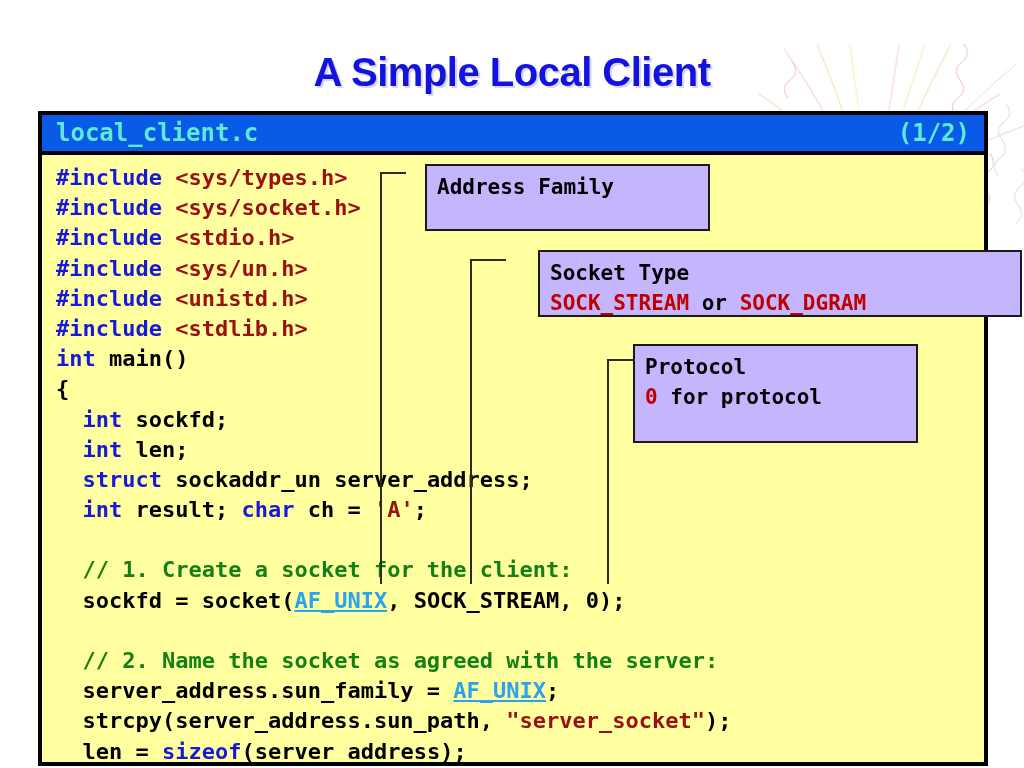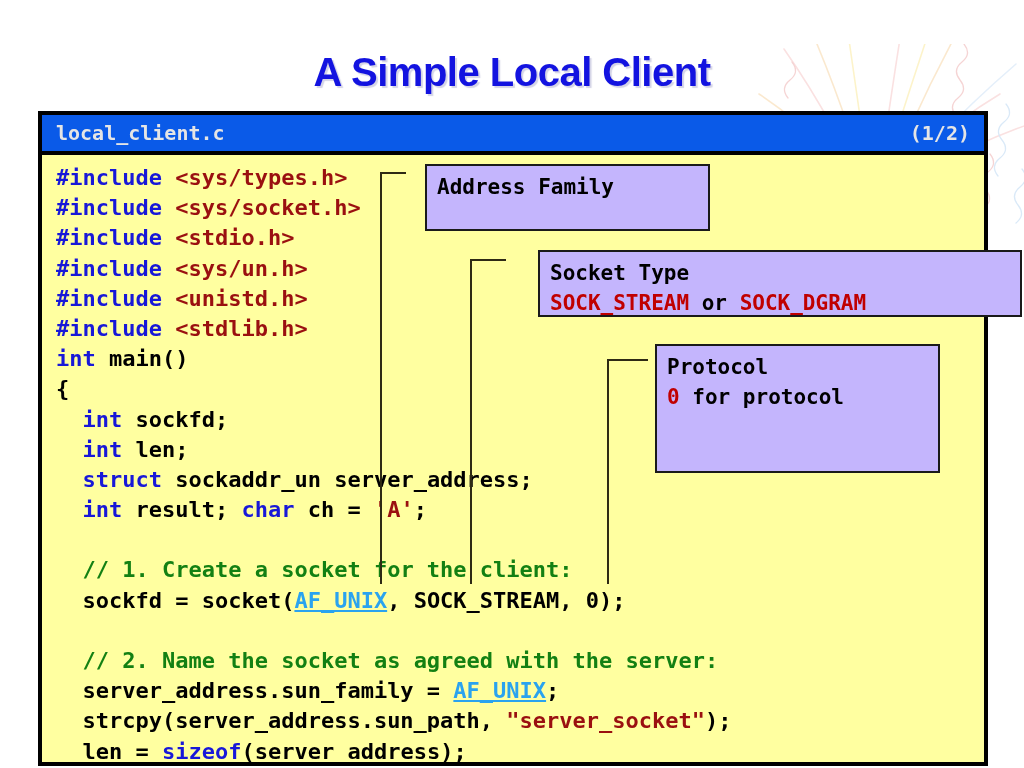--- a/index.html
+++ b/index.html
@@ -60,23 +60,23 @@
     background: #0a5ae8;
     border-bottom: 4px solid #000000;
     box-sizing: content-box;
     display: flex;
     align-items: center;
     justify-content: space-between;
     padding: 0 14px;
   }
   #code-header .hdr-text {
     font-family: "DejaVu Sans Mono", monospace;
-    font-size: 20px;
+    font-size: 24px;
     font-weight: bold;
-    color: #e5e5e5;
+    color: #5eead4;
     line-height: 1;
   }
 
   #code-body {
     position: relative;
     padding: 8px 0 0 14px;
     font-family: "DejaVu Sans Mono", monospace;
     font-size: 22px;
     line-height: 30.2px;
     color: #000000;
@@ -104,21 +104,21 @@
     line-height: 30px;
     color: #000000;
     padding: 6px 10px 8px 10px;
     white-space: pre;
   }
   .callout .red { color: #c00000; }
   .callout .blk { color: #000000; }
 
   #callout-address-family { left: 425px; top: 120px; width: 285px; height: 67px; }
   #callout-socket-type    { left: 538px; top: 206px; width: 484px; height: 67px; }
-  #callout-protocol       { left: 655px; top: 300px; width: 285px; height: 129px; }
+  #callout-protocol       { left: 633px; top: 300px; width: 285px; height: 99px; }
 
   
   .connector { position: absolute; pointer-events: none; }
   .connector .h { position: absolute; height: 0; border-top: 2px solid #2e2a14; }
   .connector .v { position: absolute; width: 0; border-left: 2px solid #2e2a14; }
 
   
   #footer-date, #footer-page {
     position: absolute;
     bottom: 8px;

